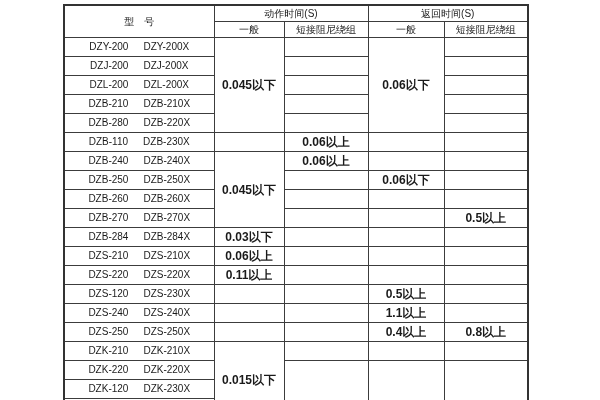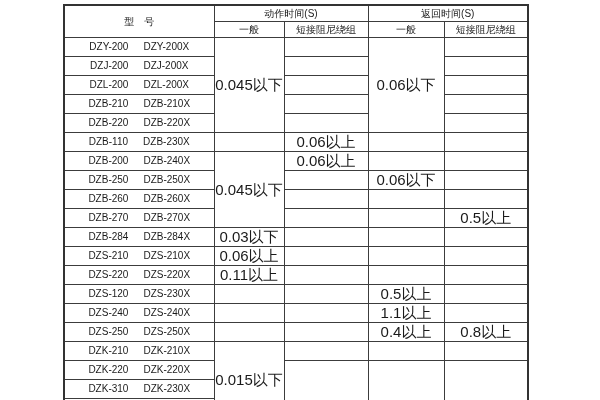--- a/index.html
+++ b/index.html
@@ -19,21 +19,21 @@
     padding:0;margin:0;
     text-align:center;vertical-align:middle;
     font-size:10px;font-weight:normal;
     color:#1a1a1a;
     overflow:hidden;white-space:nowrap;
   }
   thead th{height:15px;line-height:15px;}
   tbody td{height:18px;line-height:18px;}
   .model-cell{width:150px;}
   .model-pair{display:flex;justify-content:center;align-items:center;gap:15px;}
-  .value-cell{font-size:15px;}
+  .value-cell{font-size:12px;font-weight:bold;}
 </style>
 </head>
 <body>
 
 <div class="page">
   <div class="table-wrap">
     <table>
       <colgroup>
         <col style="width:150px">
         <col style="width:70px">
@@ -93,21 +93,21 @@
                 <span>DZB-210</span>
                 <span>DZB-210X</span>
               </div>
             </td>
             <td class="value-cell"></td>
             <td class="value-cell"></td>
           </tr>
           <tr>
             <td class="model-cell">
               <div class="model-pair">
-                <span>DZB-220</span>
+                <span>DZB-280</span>
                 <span>DZB-220X</span>
               </div>
             </td>
             <td class="value-cell"></td>
             <td class="value-cell"></td>
           </tr>
           <tr>
             <td class="model-cell">
               <div class="model-pair">
                 <span>DZB-110</span>
@@ -115,21 +115,21 @@
               </div>
             </td>
             <td class="value-cell"></td>
             <td class="value-cell">0.06以上</td>
             <td class="value-cell"></td>
             <td class="value-cell"></td>
           </tr>
           <tr>
             <td class="model-cell">
               <div class="model-pair">
-                <span>DZB-200</span>
+                <span>DZB-240</span>
                 <span>DZB-240X</span>
               </div>
             </td>
             <td class="value-cell" rowspan="4">0.045以下</td>
             <td class="value-cell">0.06以上</td>
             <td class="value-cell"></td>
             <td class="value-cell"></td>
           </tr>
           <tr>
             <td class="model-cell">
@@ -255,21 +255,21 @@
                 <span>DZK-220X</span>
               </div>
             </td>
             <td class="value-cell" rowspan="3"></td>
             <td class="value-cell" rowspan="3"></td>
             <td class="value-cell" rowspan="3"></td>
           </tr>
           <tr>
             <td class="model-cell">
               <div class="model-pair">
-                <span>DZK-310</span>
+                <span>DZK-120</span>
                 <span>DZK-230X</span>
               </div>
             </td>
           </tr>
           <tr>
             <td class="model-cell">
               <div class="model-pair">
                 <span>DZK-240</span>
                 <span>DZK-240X</span>
               </div>

